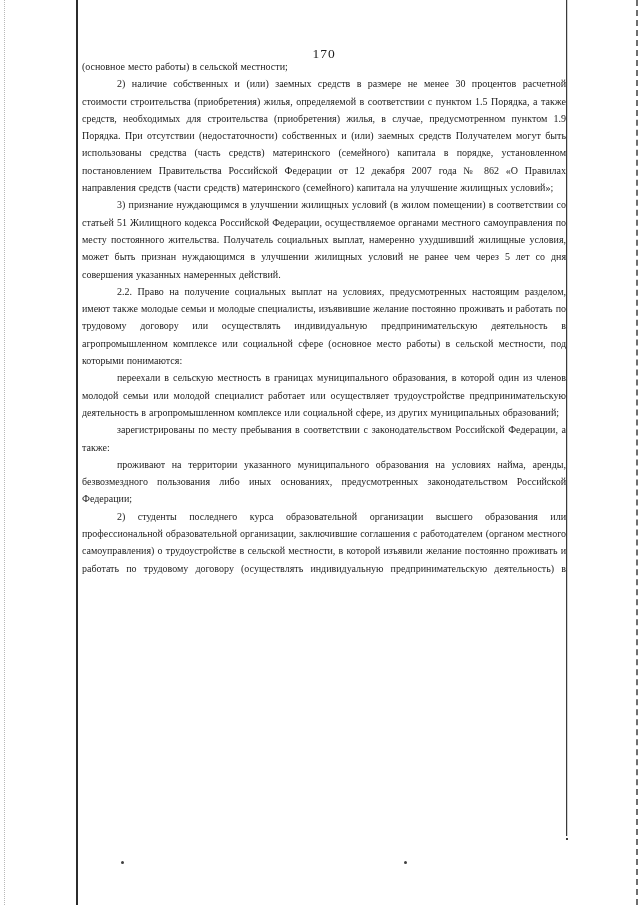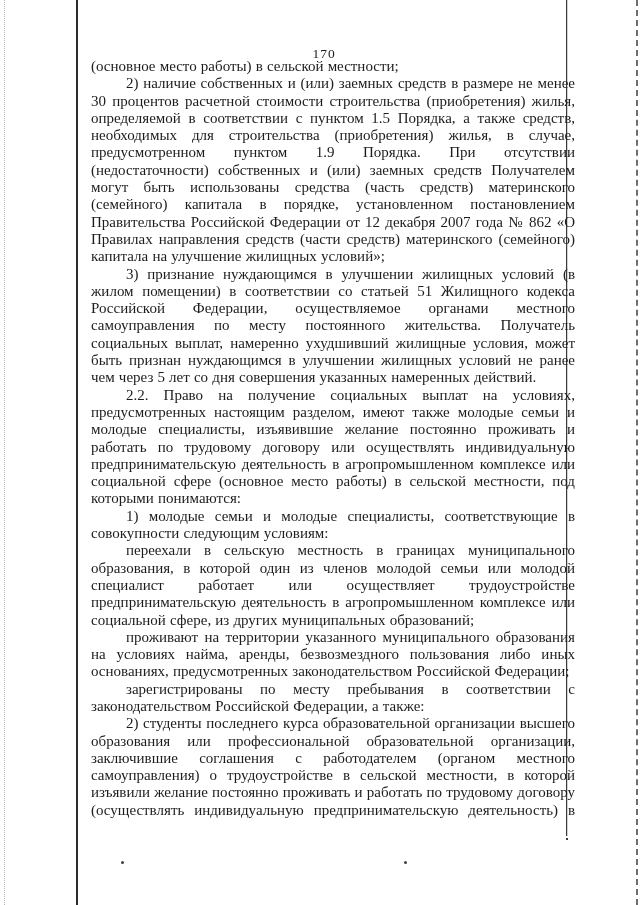--- a/index.html
+++ b/index.html
@@ -46,23 +46,23 @@
     position: absolute;
     top: 24px; left: 82px;
     width: 484px;
     text-align: center;
     font-size: 13.5px;
     letter-spacing: 1px;
     margin-top: 22px;
   }
   .content {
     position: absolute;
-    left: 91px; top: 58px;
+    left: 82px; top: 58px;
     width: 484px;
-    font-size: 15px;
+    font-size: 10px;
     line-height: 17.3px;
     text-align: justify;
     word-spacing: 0.4px;
   }
   .para {
     margin: 0;
     text-indent: 35px;
     hyphens: none;
   }
   .para.no-indent { text-indent: 0; }
@@ -93,23 +93,22 @@
   <div class="rule-end-dot"></div>
   <div class="edge-right"></div>
 
   <div class="page-number">170</div>
 
   <div class="content">
     <p class="para no-indent">(основное место работы) в сельской местности;</p>
     <p class="para">2) наличие собственных и (или) заемных средств в размере не менее 30 процентов расчетной стоимости строительства (приобретения) жилья, определяемой в соответствии с пунктом 1.5 Порядка, а также средств, необходимых для строительства (приобретения) жилья, в случае, предусмотренном пунктом 1.9 Порядка. При отсутствии (недостаточности) собственных и (или) заемных средств Получателем могут быть использованы средства (часть средств) материнского (семейного) капитала в порядке, установленном постановлением Правительства Российской Федерации от 12 декабря 2007 года № 862 «О Правилах направления средств (части средств) материнского (семейного) капитала на улучшение жилищных условий»;</p>
     <p class="para">3) признание нуждающимся в улучшении жилищных условий (в жилом помещении) в соответствии со статьей 51 Жилищного кодекса Российской Федерации, осуществляемое органами местного самоуправления по месту постоянного жительства. Получатель социальных выплат, намеренно ухудшивший жилищные условия, может быть признан нуждающимся в улучшении жилищных условий не ранее чем через 5 лет со дня совершения указанных намеренных действий.</p>
     <p class="para">2.2. Право на получение социальных выплат на условиях, предусмотренных настоящим разделом, имеют также молодые семьи и молодые специалисты, изъявившие желание постоянно проживать и работать по трудовому договору или осуществлять индивидуальную предпринимательскую деятельность в агропромышленном комплексе или социальной сфере (основное место работы) в сельской местности, под которыми понимаются:</p>
-    <p class="para">1) молодые семьи и молодые специалисты, соответствующие в совокупности следующим условиям:</p>
     <p class="para">переехали в сельскую местность в границах муниципального образования, в которой один из членов молодой семьи или молодой специалист работает или осуществляет трудоустройстве предпринимательскую деятельность в агропромышленном комплексе или социальной сфере, из других муниципальных образований;</p>
+    <p class="para">зарегистрированы по месту пребывания в соответствии с законодательством Российской Федерации, а также:</p>
     <p class="para">проживают на территории указанного муниципального образования на условиях найма, аренды, безвозмездного пользования либо иных основаниях, предусмотренных законодательством Российской Федерации;</p>
-    <p class="para">зарегистрированы по месту пребывания в соответствии с законодательством Российской Федерации, а также:</p>
     <p class="para continues">2) студенты последнего курса образовательной организации высшего образования или профессиональной образовательной организации, заключившие соглашения с работодателем (органом местного самоуправления) о трудоустройстве в сельской местности, в которой изъявили желание постоянно проживать и работать по трудовому договору (осуществлять индивидуальную предпринимательскую деятельность) в</p>
   </div>
 
   <span class="speck speck-1"></span>
   <span class="speck speck-2"></span>
 
 </div>
 
 </body></html>

